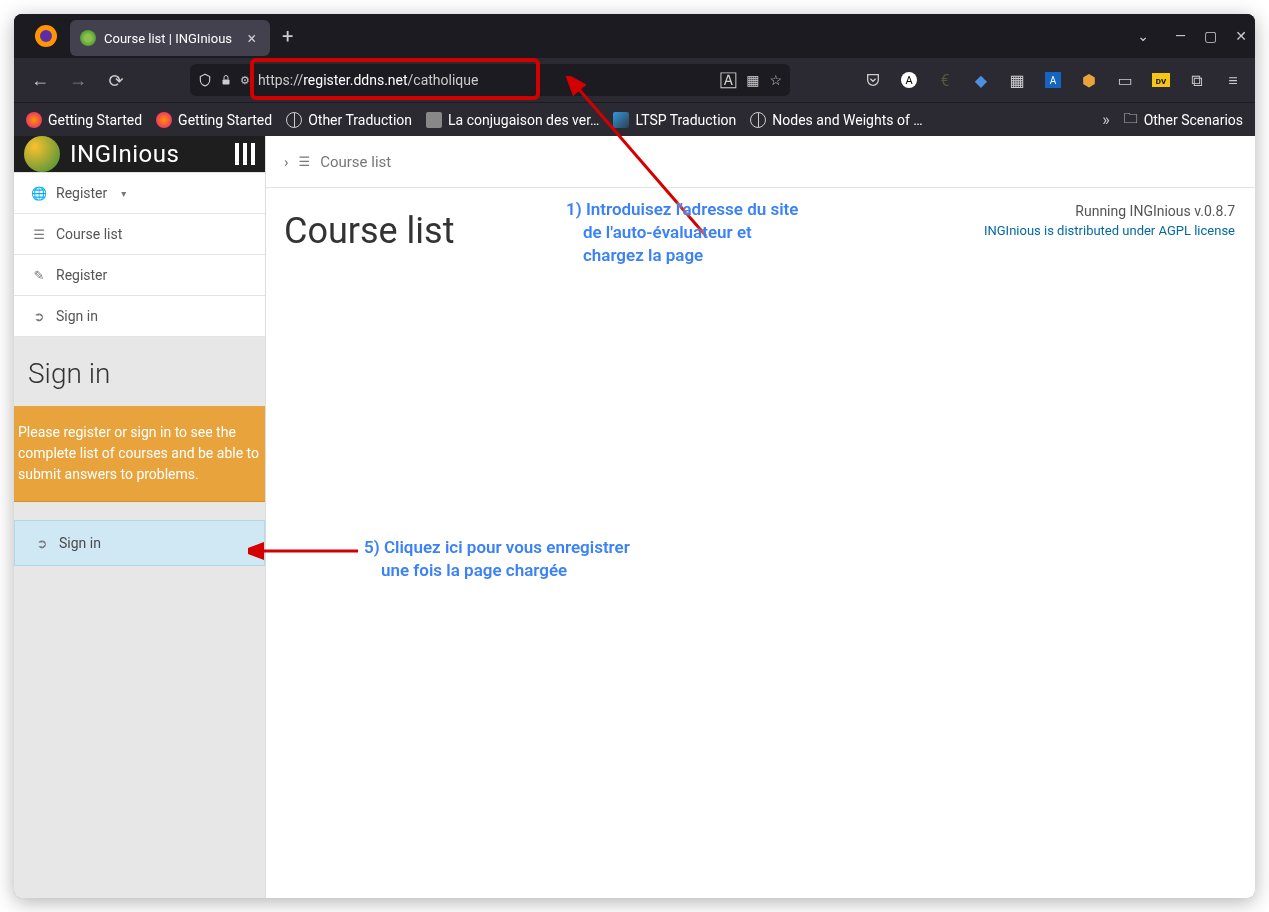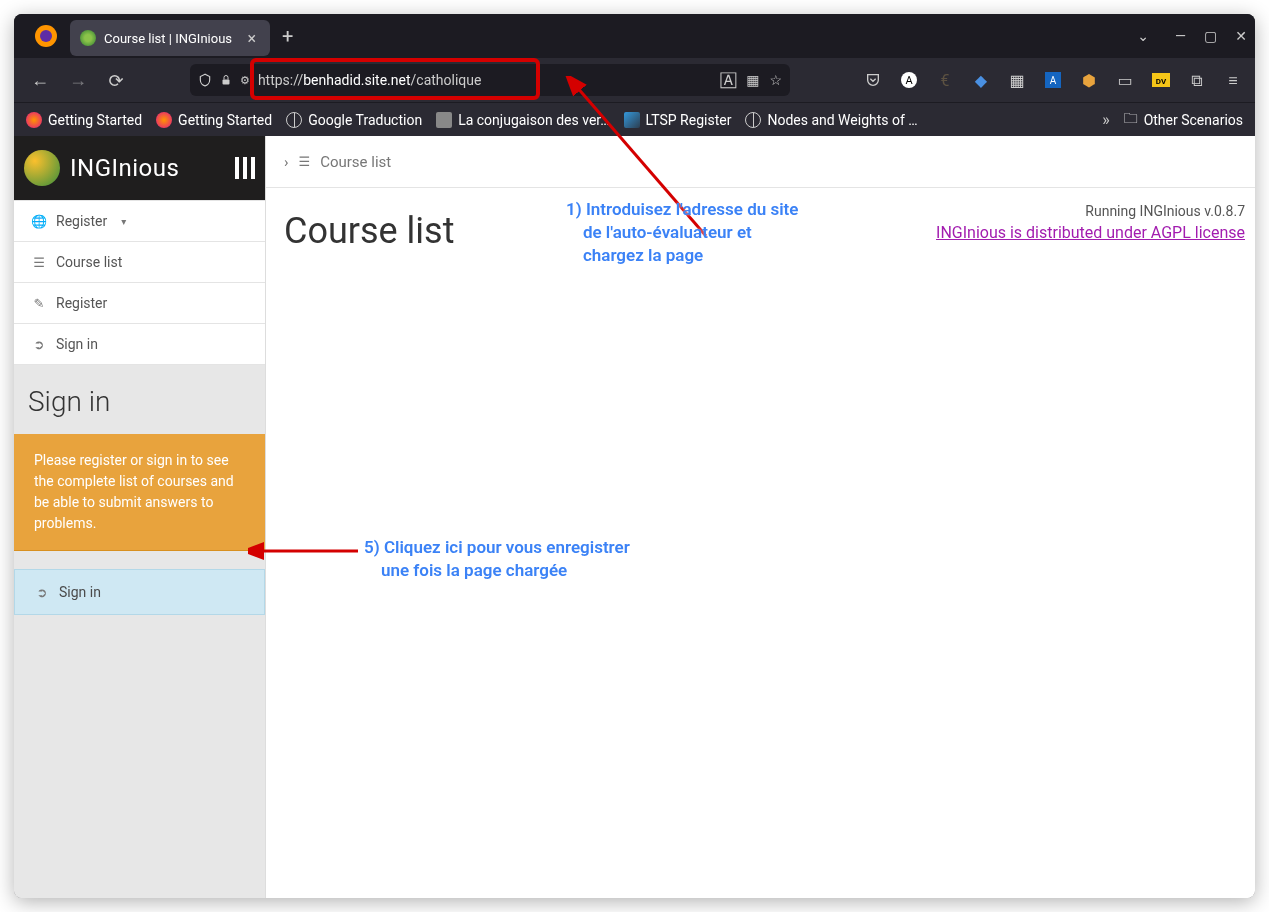--- a/index.html
+++ b/index.html
@@ -41,40 +41,40 @@
 .fav-pixel { background: #888; }
 .fav-ltsp { background: linear-gradient(135deg,#3498db,#2c3e50); }
 .bookmarks-overflow { margin-left: auto; color: #ccc; font-size: 16px; cursor: pointer; }
 .other-bookmarks { display: flex; align-items: center; gap: 6px; color: #fff; cursor: pointer; }
 
 
 .content { position: absolute; top: 122px; left: 0; right: 0; bottom: 0; background: #fff; display: flex; }
 
 
 .sidebar { width: 252px; background: #e7e7e7; border-right: 1px solid #ddd; display: flex; flex-direction: column; }
-.brand-bar { height: 64px; background: #1f1e1e; display: flex; align-items: center; padding: 0 10px; color: #fff; }
+.brand-bar { height: 36px; background: #1f1e1e; display: flex; align-items: center; padding: 0 10px; color: #fff; }
 .brand-logo { width: 36px; height: 36px; background: radial-gradient(circle at 30% 30%, #fbc02d, #388e3c); border-radius: 50%; margin-right: 10px; }
 .brand-name { font-size: 24px; font-weight: 400; flex: 1; letter-spacing: 0.5px; }
 .hamburger-wrap { display: flex; gap: 4px; }
 
 .side-item { background: #fff; border-bottom: 1px solid #e4e4e4; padding: 12px 18px; color: #555; font-size: 14px; display: flex; align-items: center; gap: 10px; cursor: pointer; }
 .side-item.first { border-top: 1px solid #e4e4e4; }
 .side-icon { width: 14px; display: inline-flex; justify-content: center; color: #777; font-size: 13px; }
 .caret-down { font-size: 10px; margin-left: 4px; color: #777; }
 
 .signin-header { padding: 20px 14px 16px; color: #333; font-size: 28px; font-weight: 300; }
-.signin-notice { background: #e8a33d; color: #fff; padding: 16px 20px; font-size: 14px; line-height: 1.5; border-bottom: 1px solid #d89020; }
+.signin-notice { background: #e8a33d; color: #fff; padding: 16px 4px; font-size: 14px; line-height: 1.5; border-bottom: 1px solid #d89020; }
 .signin-button-row { background: #cfe8f3; border: 1px solid #b3d8e8; padding: 14px 20px; color: #4a4a4a; font-size: 14px; display: flex; align-items: center; gap: 10px; cursor: pointer; margin-top: 18px; }
 
 
 .main { flex: 1; background: #fff; position: relative; }
 .breadcrumb { height: 52px; border-bottom: 1px solid #e4e4e4; display: flex; align-items: center; padding: 0 18px; color: #777; font-size: 15px; gap: 10px; }
 .page-title { font-size: 36px; color: #333; font-weight: 400; margin: 22px 0 0 18px; }
-.footer-info { position: absolute; right: 10px; top: 66px; text-align: right; font-size: 14px; color: #555; line-height: 1.4; }
-.footer-info .license { color: #a21caf; font-size: 16px; text-decoration: underline; }
+.footer-info { position: absolute; right: 20px; top: 66px; text-align: right; font-size: 14px; color: #555; line-height: 1.4; }
+.footer-info .license { color: #0369a1; font-size: 13px; }
 
 
 .annot { position: absolute; color: #3b82f6; font-size: 17px; font-weight: 600; line-height: 1.35; text-shadow: 0 0 3px rgba(255,255,255,0.8); pointer-events: none; }
 .arrow-svg { position: absolute; pointer-events: none; }
 
 
 svg { display: block; }
 </style>
 </head>
 <body>
@@ -114,21 +114,21 @@
           </svg>
       </span>
       <span class="urlbar-icon">
         <svg width="12" height="12" viewBox="0 0 24 24" fill="#ccc">
             <rect x="5" y="11" width="14" height="10" rx="2"></rect>
             <path d="M8 11 V7 a4 4 0 0 1 8 0 v4" fill="none" stroke="#ccc" stroke-width="2"></path>
           </svg>
       </span>
       <span class="urlbar-icon" style="font-size:11px">⚙</span>
       <span class="urlbar-text">
-        <span>https://</span><span class="domain">benhadid.site.net</span><span>/catholique</span>
+        <span>https://</span><span class="domain">register.ddns.net</span><span>/catholique</span>
       </span>
       <div class="urlbar-right-icons">
         <span>🄰</span>
         <span>▦</span>
         <span>☆</span>
       </div>
       <div class="url-highlight"></div>
     </div>
     <div class="toolbar-icons">
       <span>
@@ -169,29 +169,29 @@
     <div class="bookmark-item">
         <span class="bookmark-favicon fav-ff"></span>
         <span>Getting Started</span>
       </div>
     <div class="bookmark-item">
         <span class="bookmark-favicon fav-ff"></span>
         <span>Getting Started</span>
       </div>
     <div class="bookmark-item">
         <span class="bookmark-favicon fav-globe"></span>
-        <span>Google Traduction</span>
+        <span>Other Traduction</span>
       </div>
     <div class="bookmark-item">
         <span class="bookmark-favicon fav-pixel"></span>
         <span>La conjugaison des ver…</span>
       </div>
     <div class="bookmark-item">
         <span class="bookmark-favicon fav-ltsp"></span>
-        <span>LTSP Register</span>
+        <span>LTSP Traduction</span>
       </div>
     <div class="bookmark-item">
         <span class="bookmark-favicon fav-globe"></span>
         <span>Nodes and Weights of …</span>
       </div>
     <span class="bookmarks-overflow">»</span>
     <div class="other-bookmarks">
       <span>🗀</span>
       <span>Other Scenarios</span>
     </div>

